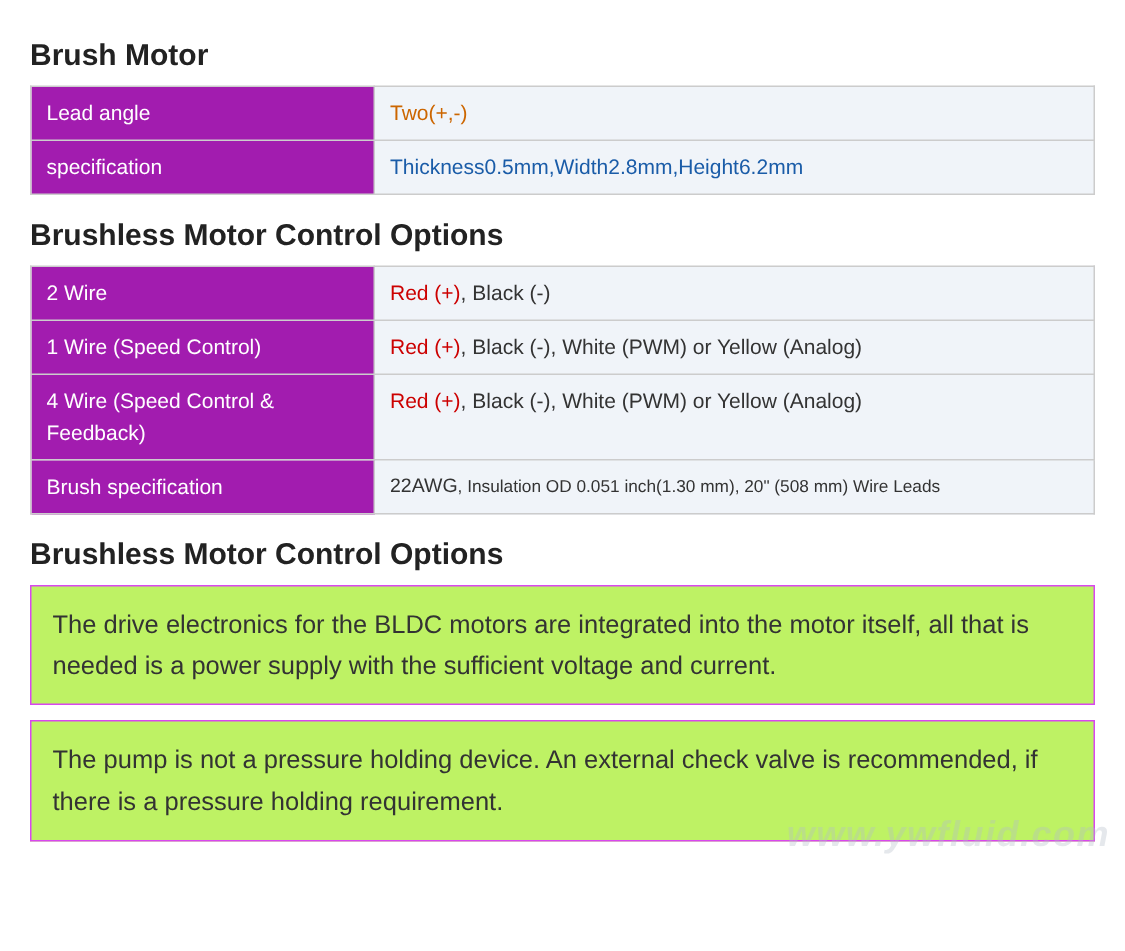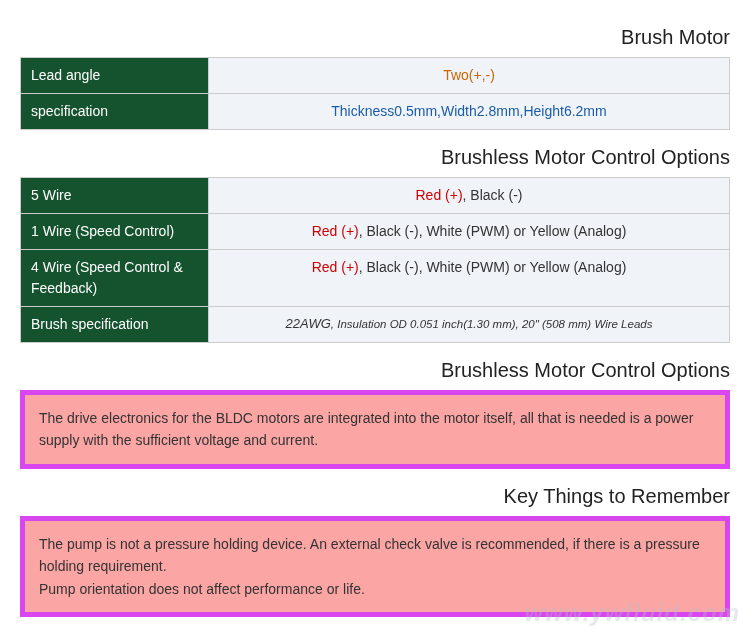--- a/index.html
+++ b/index.html
@@ -12,54 +12,52 @@
       min-height: 634px;
       position: relative;
       overflow: hidden;
     }
     .page-wrapper {
       padding: 10px 20px 20px 20px;
       position: relative;
     }
     .section-title {
       font-size: 20px;
-      font-weight: normal;
+      font-weight: bold;
       color: #222;
       margin-bottom: 8px;
       margin-top: 16px;
-      text-align: right;
     }
     table {
       width: 100%;
       border-collapse: collapse;
       margin-bottom: 10px;
     }
     table td {
       padding: 7px 10px;
       border: 1px solid #ccc;
       vertical-align: top;
       line-height: 1.5;
     }
     .label-cell {
-      background-color: #14532d;
+      background-color: #a21caf;
       color: #fff;
       font-weight: normal;
-      width: 188px;
+      width: 229px;
     }
     .value-cell {
       background-color: #f0f4f9;
       color: #333;
-      text-align: center;
     }
     .red { color: #cc0000; }
     .description-box {
-      border: 5px solid #d946ef;
-      background: #fca5a5;
+      border: 1px solid #d946ef;
+      background: #bef264;
       padding: 12px 14px;
-      font-size: 14px;
+      font-size: 17px;
       color: #333;
       line-height: 1.6;
       margin-bottom: 10px;
     }
     .watermark {
       position: absolute;
       bottom: 20px;
       right: 10px;
       font-size: 24px;
       color: rgba(180, 190, 200, 0.35);
@@ -67,21 +65,20 @@
       font-weight: bold;
       pointer-events: none;
       white-space: nowrap;
       letter-spacing: 1px;
     }
     .small-text {
       font-size: 11.5px;
     }
     .wire-value {
       font-size: 13px;
-      font-style: italic;
     }
   </style>
 </head>
 <body>
 
 <div class="page-wrapper">
 
   <div class="section-title">Brush Motor</div>
 
   <table>
@@ -99,21 +96,21 @@
         </td>
       </tr>
     </tbody>
   </table>
 
   <div class="section-title">Brushless Motor Control Options</div>
 
   <table>
     <tbody>
       <tr>
-        <td class="label-cell">5 Wire</td>
+        <td class="label-cell">2 Wire</td>
         <td class="value-cell">
           <span class="red">Red (+)</span><span>, </span><span>Black (-)</span>
         </td>
       </tr>
       <tr>
         <td class="label-cell">1 Wire (Speed Control)</td>
         <td class="value-cell">
           <span class="red">Red (+)</span><span>, </span><span>Black (-)</span><span>, White (PWM) or Yellow (Analog)</span>
         </td>
       </tr>
@@ -131,23 +128,21 @@
       </tr>
     </tbody>
   </table>
 
   <div class="section-title">Brushless Motor Control Options</div>
 
   <div class="description-box">
     <span>The drive electronics for the BLDC motors are integrated into the motor itself, all that is needed is a power supply with the sufficient voltage and current.</span>
   </div>
 
-  <div class="section-title">Key Things to Remember</div>
 
   <div class="description-box">
     <span>The pump is not a pressure holding device. An external check valve is recommended, if there is a pressure holding requirement.</span>
     <br>
-    <span>Pump orientation does not affect performance or life.</span>
   </div>
 
   <div class="watermark">www.ywfluid.com</div>
 
 </div>
 
 </body></html>

